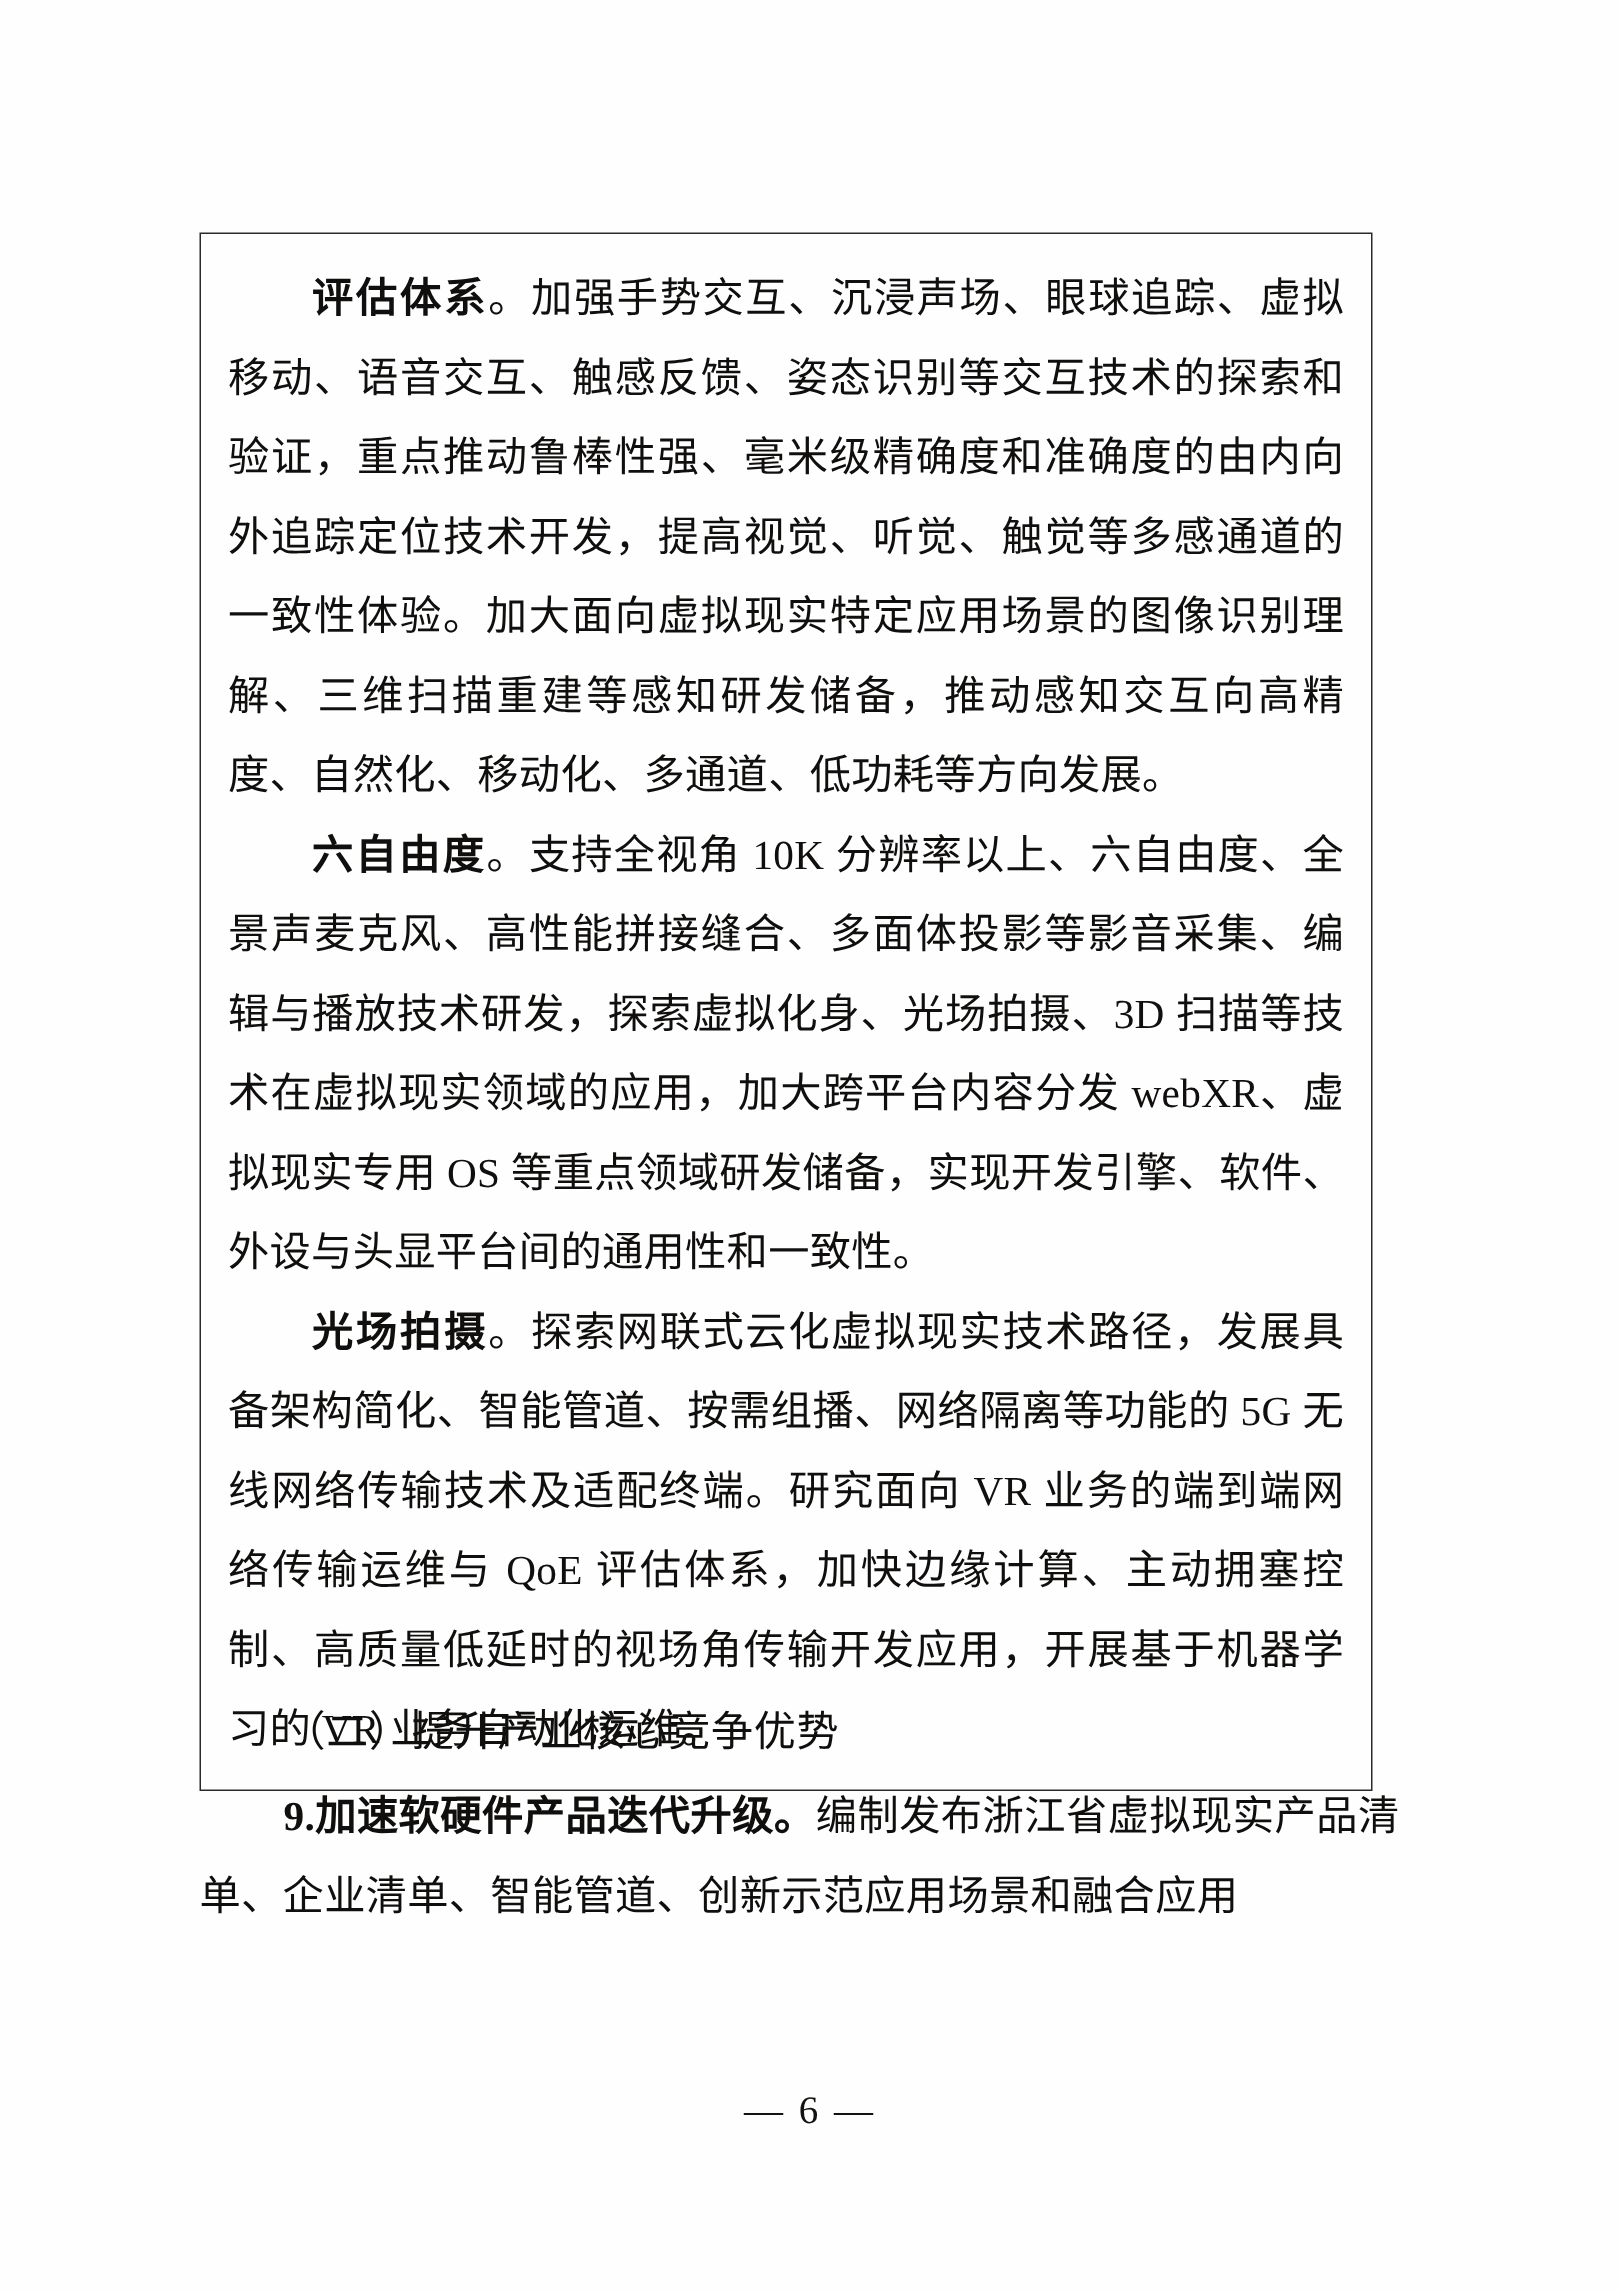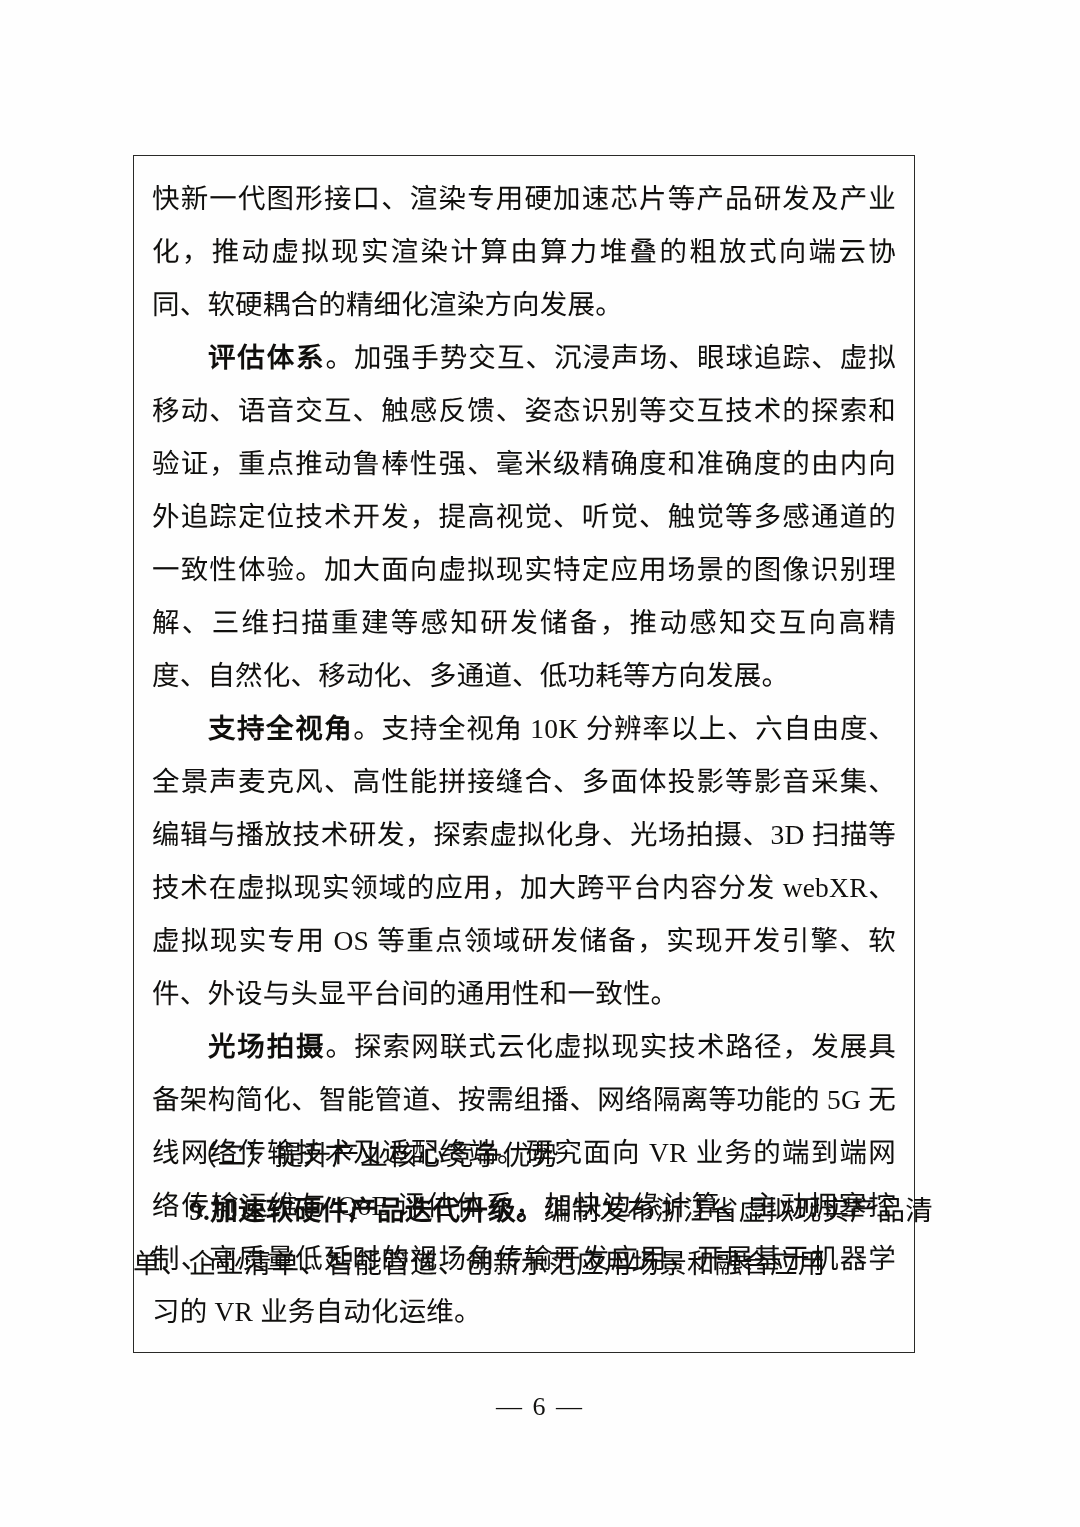--- a/index.html
+++ b/index.html
@@ -93,25 +93,24 @@
   }
 </style>
 </head>
 <body>
 
 <div class="page">
   <div class="paper-tone"></div>
 
   <div class="framed-block">
 
-    <p class="body-par"><span>快新一代图形接口、渲染专用硬加速芯片等产品研发及产业化，推动虚拟现实渲染计算由算力堆叠的粗放式向端云协同、软硬耦合的精细化渲染方向发展。</span></p>
 
     <p class="body-par indent2"><span class="lead">评估体系</span><span>。加强手势交互、沉浸声场、眼球追踪、虚拟移动、语音交互、触感反馈、姿态识别等交互技术的探索和验证，重点推动鲁棒性强、毫米级精确度和准确度的由内向外追踪定位技术开发，提高视觉、听觉、触觉等多感通道的一致性体验。加大面向虚拟现实特定应用场景的图像识别理解、三维扫描重建等感知研发储备，推动感知交互向高精度、自然化、移动化、多通道、低功耗等方向发展。</span></p>
 
-    <p class="body-par indent2"><span class="lead">支持全视角</span><span>。支持全视角 10K 分辨率以上、六自由度、全景声麦克风、高性能拼接缝合、多面体投影等影音采集、编辑与播放技术研发，探索虚拟化身、光场拍摄、3D 扫描等技术在虚拟现实领域的应用，加大跨平台内容分发 webXR、虚拟现实专用 OS 等重点领域研发储备，实现开发引擎、软件、外设与头显平台间的通用性和一致性。</span></p>
+    <p class="body-par indent2"><span class="lead">六自由度</span><span>。支持全视角 10K 分辨率以上、六自由度、全景声麦克风、高性能拼接缝合、多面体投影等影音采集、编辑与播放技术研发，探索虚拟化身、光场拍摄、3D 扫描等技术在虚拟现实领域的应用，加大跨平台内容分发 webXR、虚拟现实专用 OS 等重点领域研发储备，实现开发引擎、软件、外设与头显平台间的通用性和一致性。</span></p>
 
     <p class="body-par indent2"><span class="lead">光场拍摄</span><span>。探索网联式云化虚拟现实技术路径，发展具备架构简化、智能管道、按需组播、网络隔离等功能的 5G 无线网络传输技术及适配终端。研究面向 VR 业务的端到端网络传输运维与 QoE 评估体系，加快边缘计算、主动拥塞控制、高质量低延时的视场角传输开发应用，开展基于机器学习的 VR 业务自动化运维。</span></p>
 
   </div>
 
   <div class="after-block">
     <p class="heading-par">（二）提升产业核心竞争优势</p>
     <p class="body-par indent2"><span class="heading-strong">9.加速软硬件产品迭代升级。</span><span>编制发布浙江省虚拟现实产品清单、企业清单、智能管道、创新示范应用场景和融合应用</span></p>
   </div>
 

